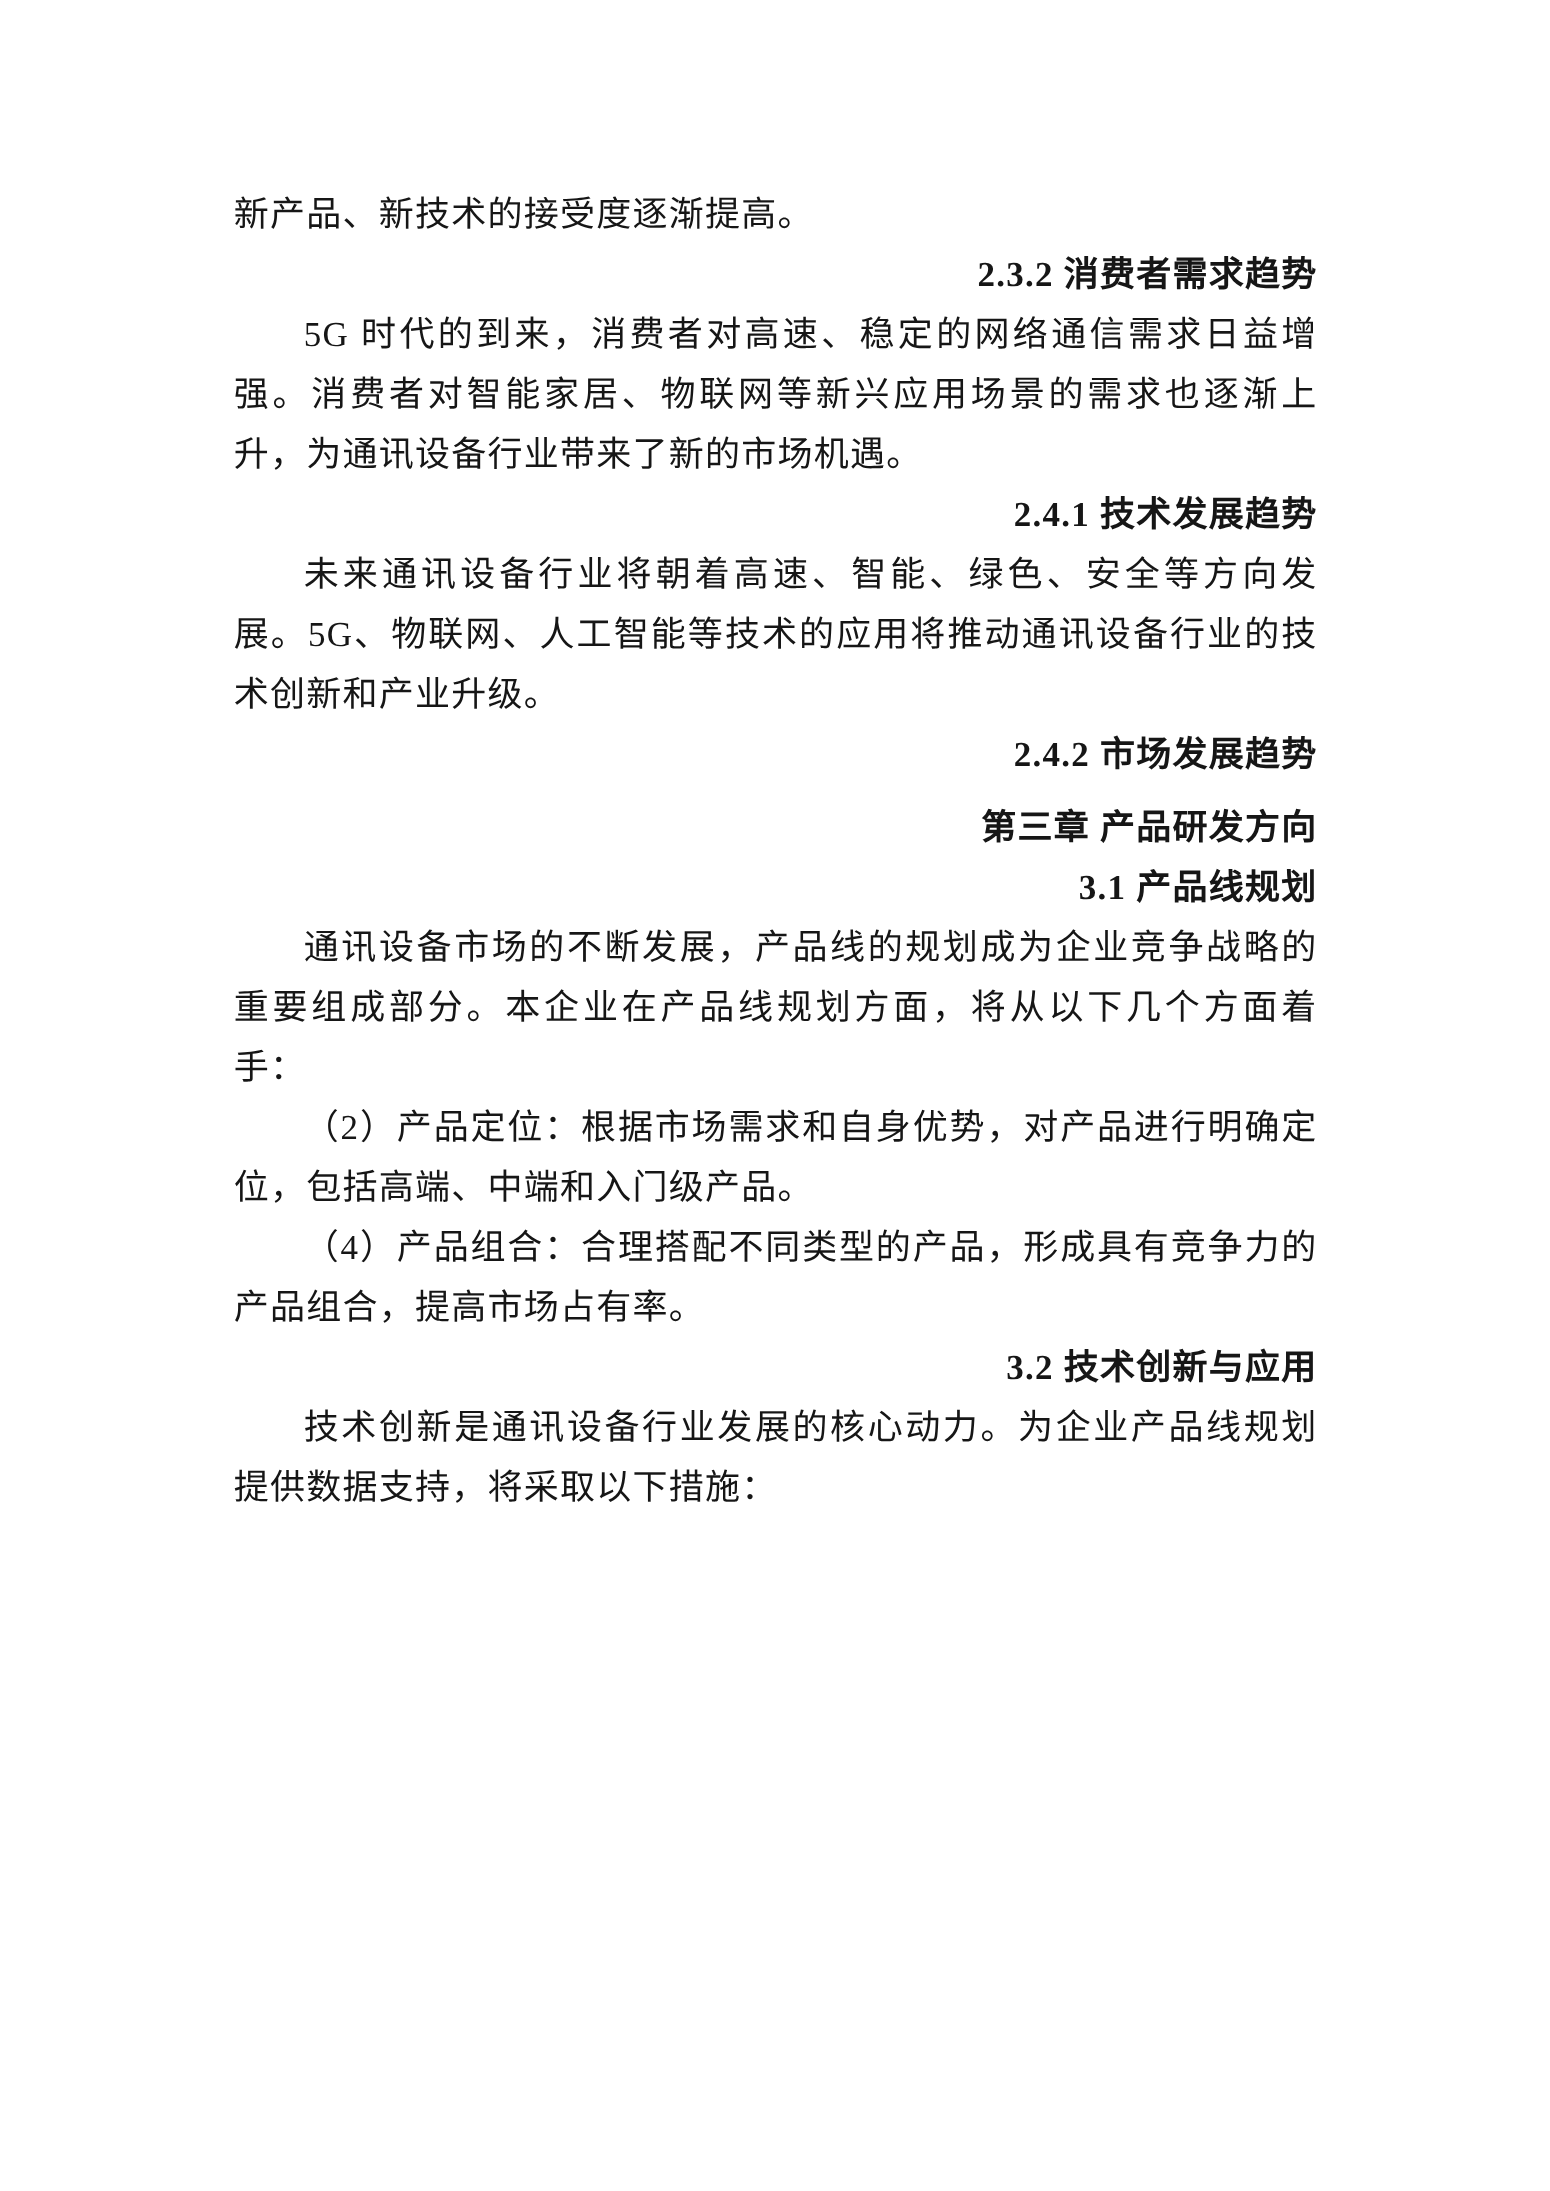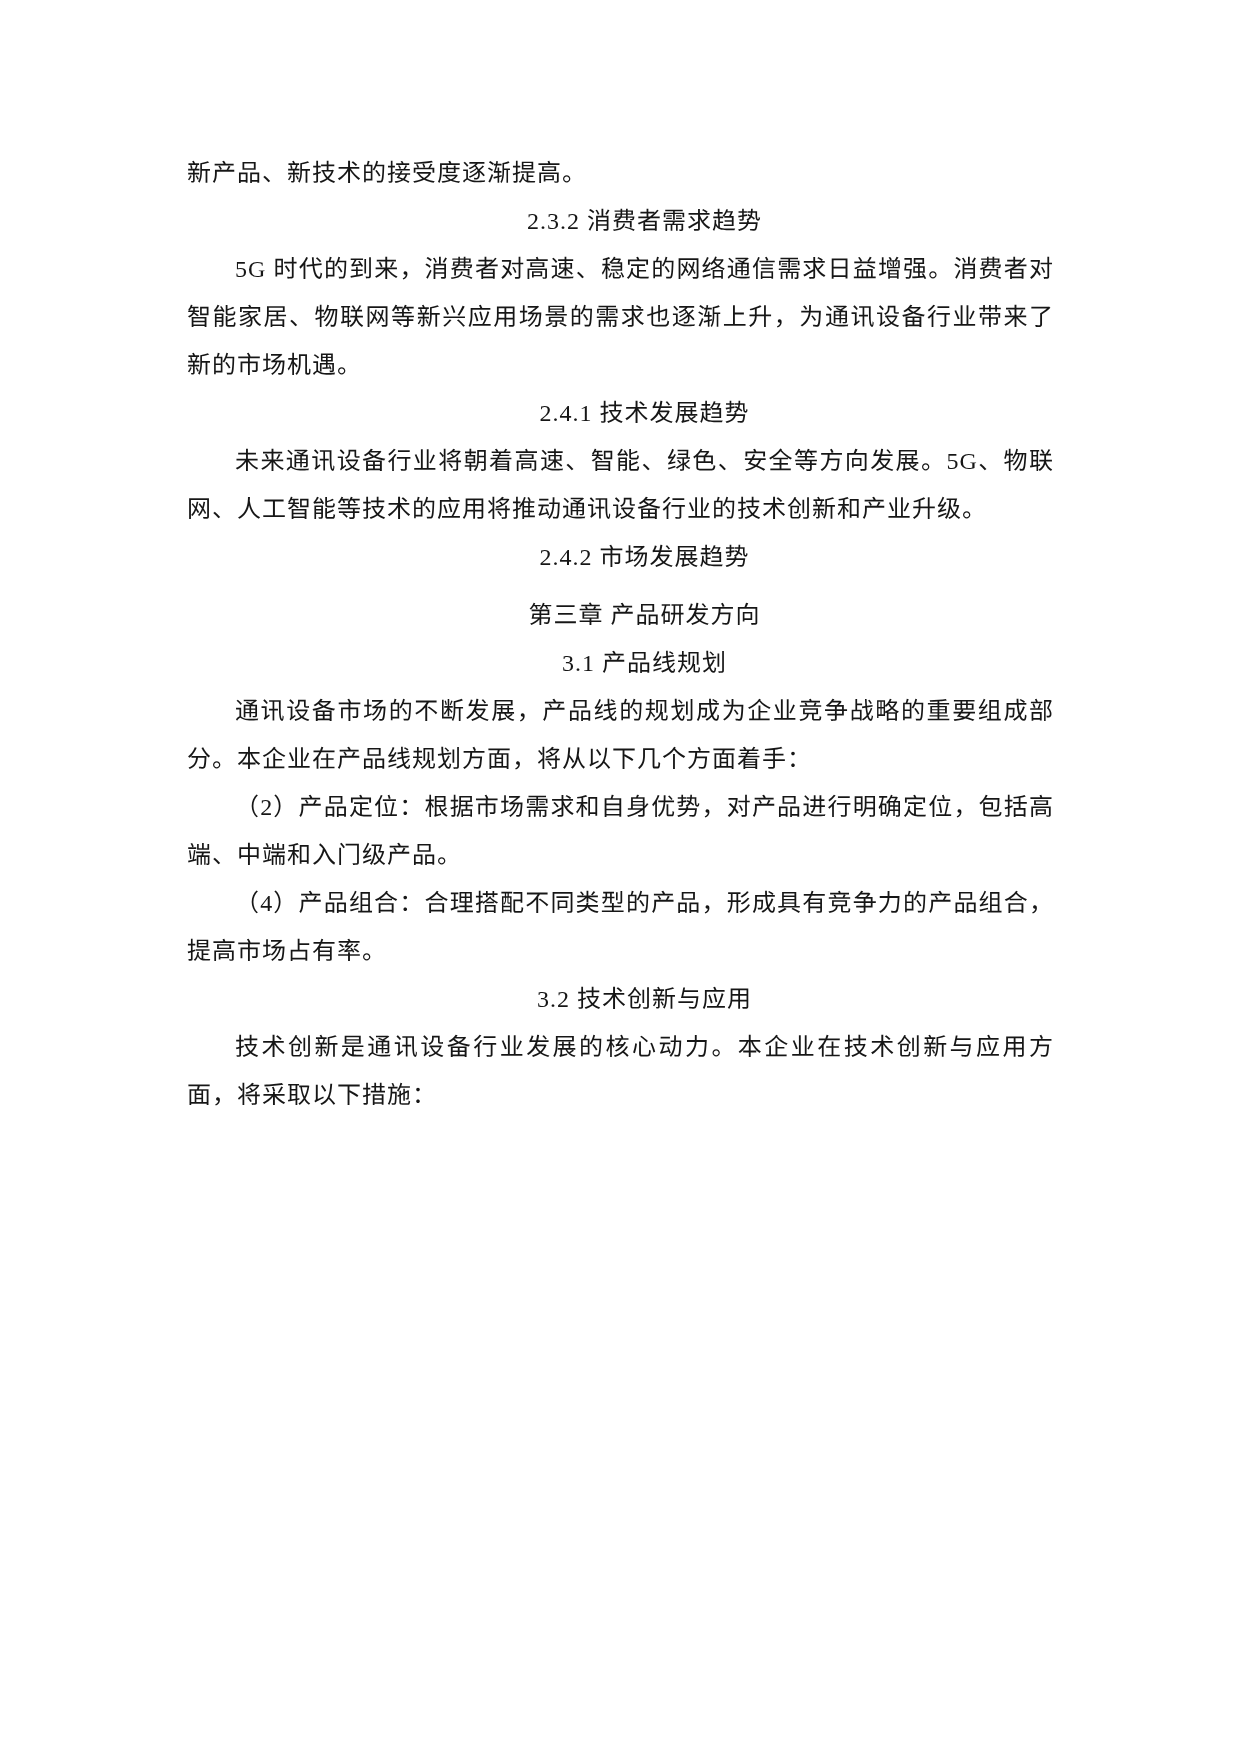--- a/index.html
+++ b/index.html
@@ -9,40 +9,40 @@
   }
   .page {
     position: relative;
     width: 1240px;
     height: 1559px;
     background: #ffffff;
     box-sizing: border-box;
     padding: 149px 186px 0 187px;
     overflow: hidden;
     font-family: "Liberation Serif", "DejaVu Serif", serif;
-    font-size: 24px;
+    font-size: 28px;
     color: #161616;
   }
   .block {
     margin: 0;
     line-height: 48px;
     letter-spacing: 1px;
     text-align: justify;
     text-justify: inter-ideograph;
     word-break: break-all;
   }
   .indent {
     text-indent: 2em;
   }
   .no-indent {
     text-indent: 0;
   }
   .heading {
-    font-weight: 400;
-    text-align: center;
+    font-weight: 700;
+    text-align: right;
   }
   .chapter {
     margin-top: 10px;
   }
 </style>
 </head>
 <body>
 
 <div class="page">
   <p class="block no-indent">新产品、新技术的接受度逐渐提高。</p>
@@ -50,14 +50,14 @@
   <p class="block indent">5G 时代的到来，消费者对高速、稳定的网络通信需求日益增强。消费者对智能家居、物联网等新兴应用场景的需求也逐渐上升，为通讯设备行业带来了新的市场机遇。</p>
   <p class="block indent heading">2.4.1 技术发展趋势</p>
   <p class="block indent">未来通讯设备行业将朝着高速、智能、绿色、安全等方向发展。5G、物联网、人工智能等技术的应用将推动通讯设备行业的技术创新和产业升级。</p>
   <p class="block indent heading">2.4.2 市场发展趋势</p>
   <p class="block indent heading chapter">第三章 产品研发方向</p>
   <p class="block indent heading">3.1 产品线规划</p>
   <p class="block indent">通讯设备市场的不断发展，产品线的规划成为企业竞争战略的重要组成部分。本企业在产品线规划方面，将从以下几个方面着手：</p>
   <p class="block indent">（2）产品定位：根据市场需求和自身优势，对产品进行明确定位，包括高端、中端和入门级产品。</p>
   <p class="block indent">（4）产品组合：合理搭配不同类型的产品，形成具有竞争力的产品组合，提高市场占有率。</p>
   <p class="block indent heading">3.2 技术创新与应用</p>
-  <p class="block indent">技术创新是通讯设备行业发展的核心动力。本企业在技术创新与应用方面，将采取以下措施：</p>
+  <p class="block indent">技术创新是通讯设备行业发展的核心动力。为企业产品线规划提供数据支持，将采取以下措施：</p>
 </div>
 
 </body></html>

